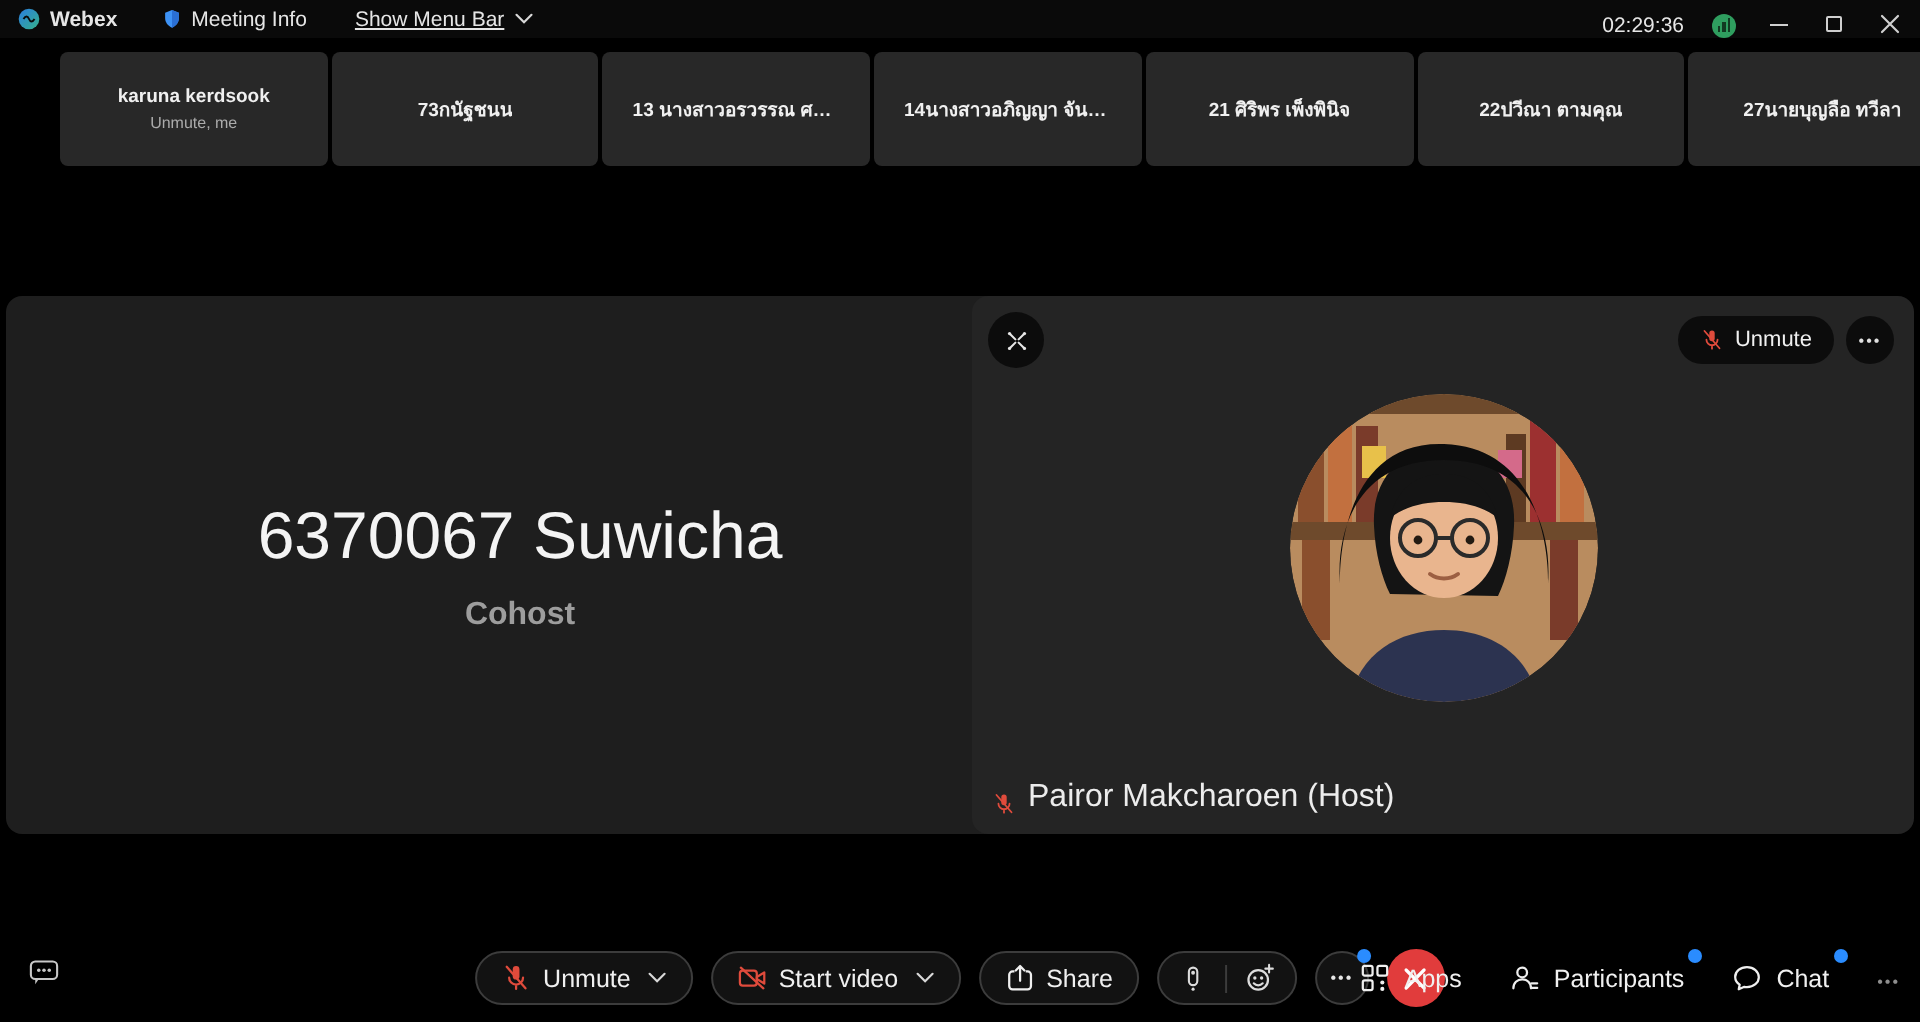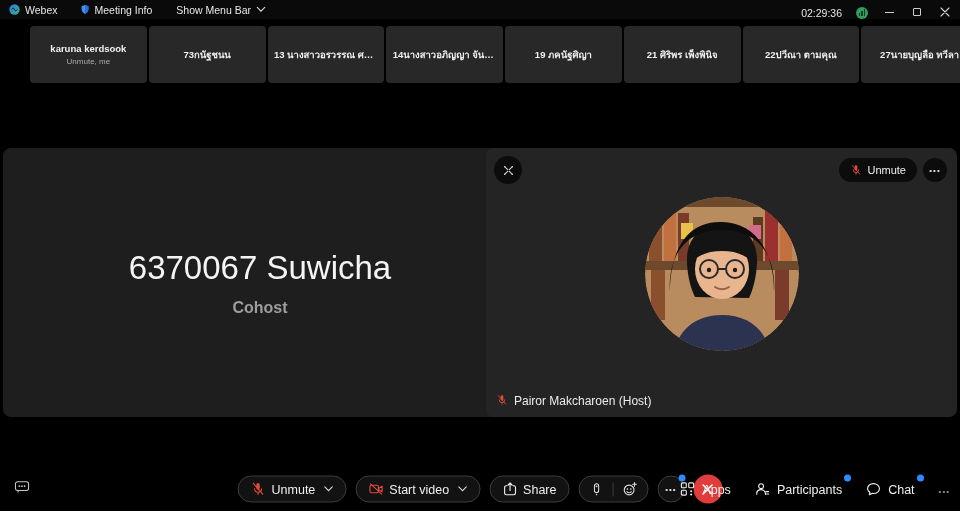--- a/index.html
+++ b/index.html
@@ -5,23 +5,23 @@
   * { margin:0; padding:0; box-sizing:border-box; }
   html,body { width:960px; height:511px; background:#000; overflow:hidden;
     font-family:"Liberation Sans","DejaVu Sans",sans-serif; }
   .app { position:relative; width:960px; height:511px; background:#000; color:#e8e8e8; }
 
   
   .titlebar { position:absolute; top:0; left:0; width:960px; height:19px;
     background:#0a0a0a; display:flex; align-items:center; }
   .tb-item { display:flex; align-items:center; gap:5px; font-size:10.5px; color:#e6e6e6; }
   .tb-logo { margin-left:9px; }
-  .tb-appname { font-weight:normal; }
+  .tb-appname { font-weight:bold; }
   .tb-info { margin-left:22px; }
-  .tb-menu { margin-left:24px; }
+  .tb-menu { margin-left:24px;text-decoration:underline; }
   .tb-right { position:absolute; right:8px; top:0; height:19px; display:flex; align-items:flex-end; gap:14px; }
   .tb-clock { font-size:10.5px; color:#e6e6e6; }
   .conn-dot { width:12px; height:12px; border-radius:50%; background:#2f9e5f;
     display:flex; align-items:flex-end; justify-content:center; gap:1px; padding-bottom:3px; }
   .conn-dot i { display:block; width:1.5px; background:#123a22; }
   .wc { width:14px; height:14px; display:flex; align-items:center; justify-content:center; cursor:default; }
   .wc-min i { display:block; width:9px; height:1px; background:#cfcfcf; }
   .wc-max i { display:block; width:8px; height:8px; border:1px solid #cfcfcf; border-radius:1px; }
 
   
@@ -44,22 +44,22 @@
   .collapse-btn { position:absolute; top:8px; left:8px; width:28px; height:28px;
     border-radius:50%; background:rgba(8,8,8,.85); display:flex; align-items:center; justify-content:center; }
   .tile-controls { position:absolute; top:10px; right:10px; display:flex; align-items:center; gap:6px; }
   .unmute-pill-sm { height:24px; border-radius:12px; background:rgba(8,8,8,.85);
     display:flex; align-items:center; gap:5px; padding:0 11px; font-size:11px; color:#f0f0f0; }
   .more-sm { width:24px; height:24px; border-radius:50%; background:rgba(8,8,8,.85);
     display:flex; align-items:center; justify-content:center; color:#e0e0e0; font-size:11px; letter-spacing:1px; }
 
   .avatar-wrap { position:absolute; top:49px; left:50%; transform:translateX(-50%);
     width:154px; height:154px; border-radius:50%; overflow:hidden; }
-  .nameplate { position:absolute; left:10px; bottom:9px; display:flex; align-items:flex-start; gap:6px;
-    font-size:12px; color:#ececec; }
+  .nameplate { position:absolute; left:10px; bottom:9px; display:flex; align-items:flex-end; gap:6px;
+    font-size:16px; color:#ececec; }
 
   
   .toolbar { position:absolute; bottom:0; left:0; width:960px; height:44px; background:#000; }
   .ctr-controls { position:absolute; left:50%; top:50%; transform:translate(-50%,-50%);
     display:flex; align-items:center; gap:9px; }
   .pill { height:27px; border:1px solid #3c3c3c; background:#121212; border-radius:14px;
     display:flex; align-items:center; gap:6px; padding:0 12px; color:#f0f0f0;
     font-size:12.5px; white-space:nowrap; cursor:default; }
   .pill .chev { margin-left:2px; }
   .group-pill { height:27px; border:1px solid #3c3c3c; background:#121212; border-radius:14px;
@@ -139,23 +139,20 @@
       <span class="thumb-sub">Unmute, me</span>
     </div>
     <div class="thumb">
       <span class="thumb-name">73กนัฐชนน</span>
     </div>
     <div class="thumb">
       <span class="thumb-name">13 นางสาวอรวรรณ ศรีไสยเพชร</span>
     </div>
     <div class="thumb">
       <span class="thumb-name">14นางสาวอภิญญา จันทร์วิวัฒน์</span>
-    </div>
-    <div class="thumb">
-      <span class="thumb-name">19 ภคนัฐศิญา</span>
     </div>
     <div class="thumb">
       <span class="thumb-name">21 ศิริพร เพ็งพินิจ</span>
     </div>
     <div class="thumb">
       <span class="thumb-name">22ปวีณา ตามคุณ</span>
     </div>
     <div class="thumb">
       <span class="thumb-name">27นายบุญลือ ทวีลา</span>
     </div>

